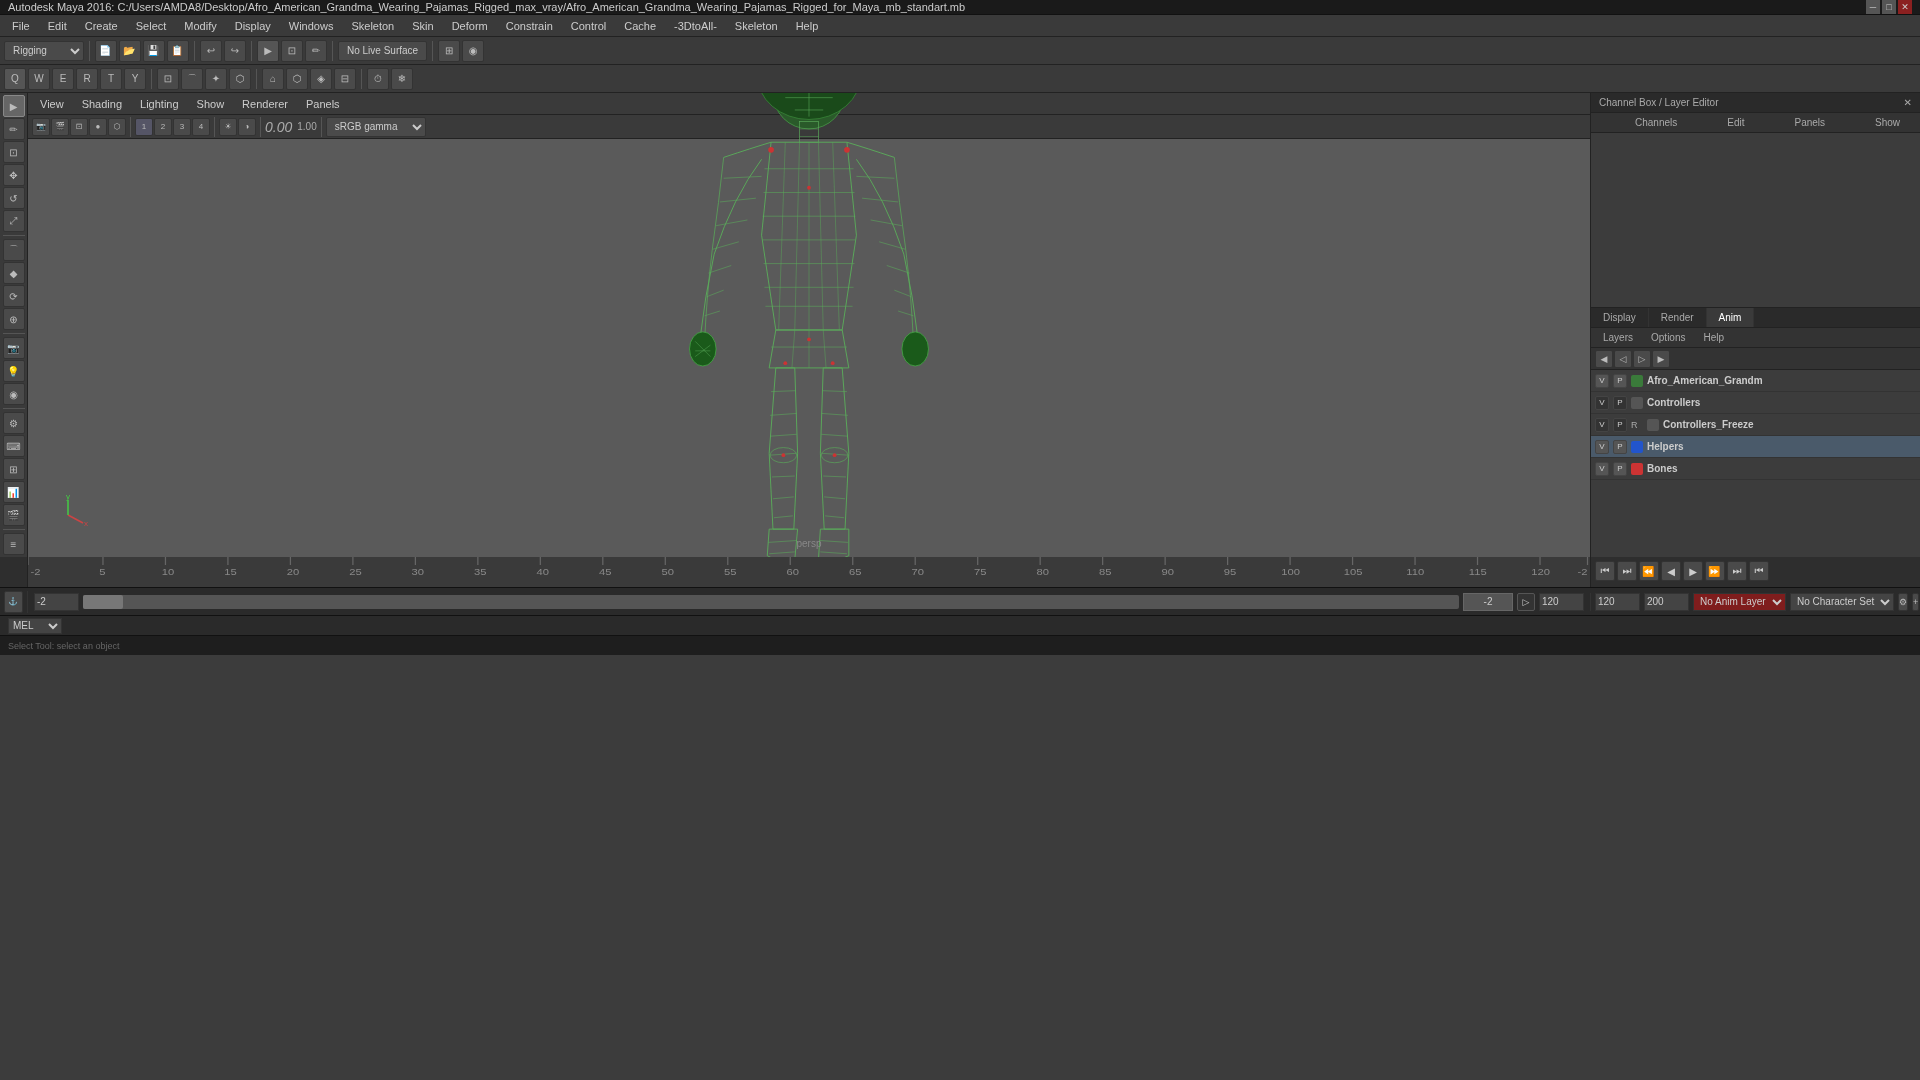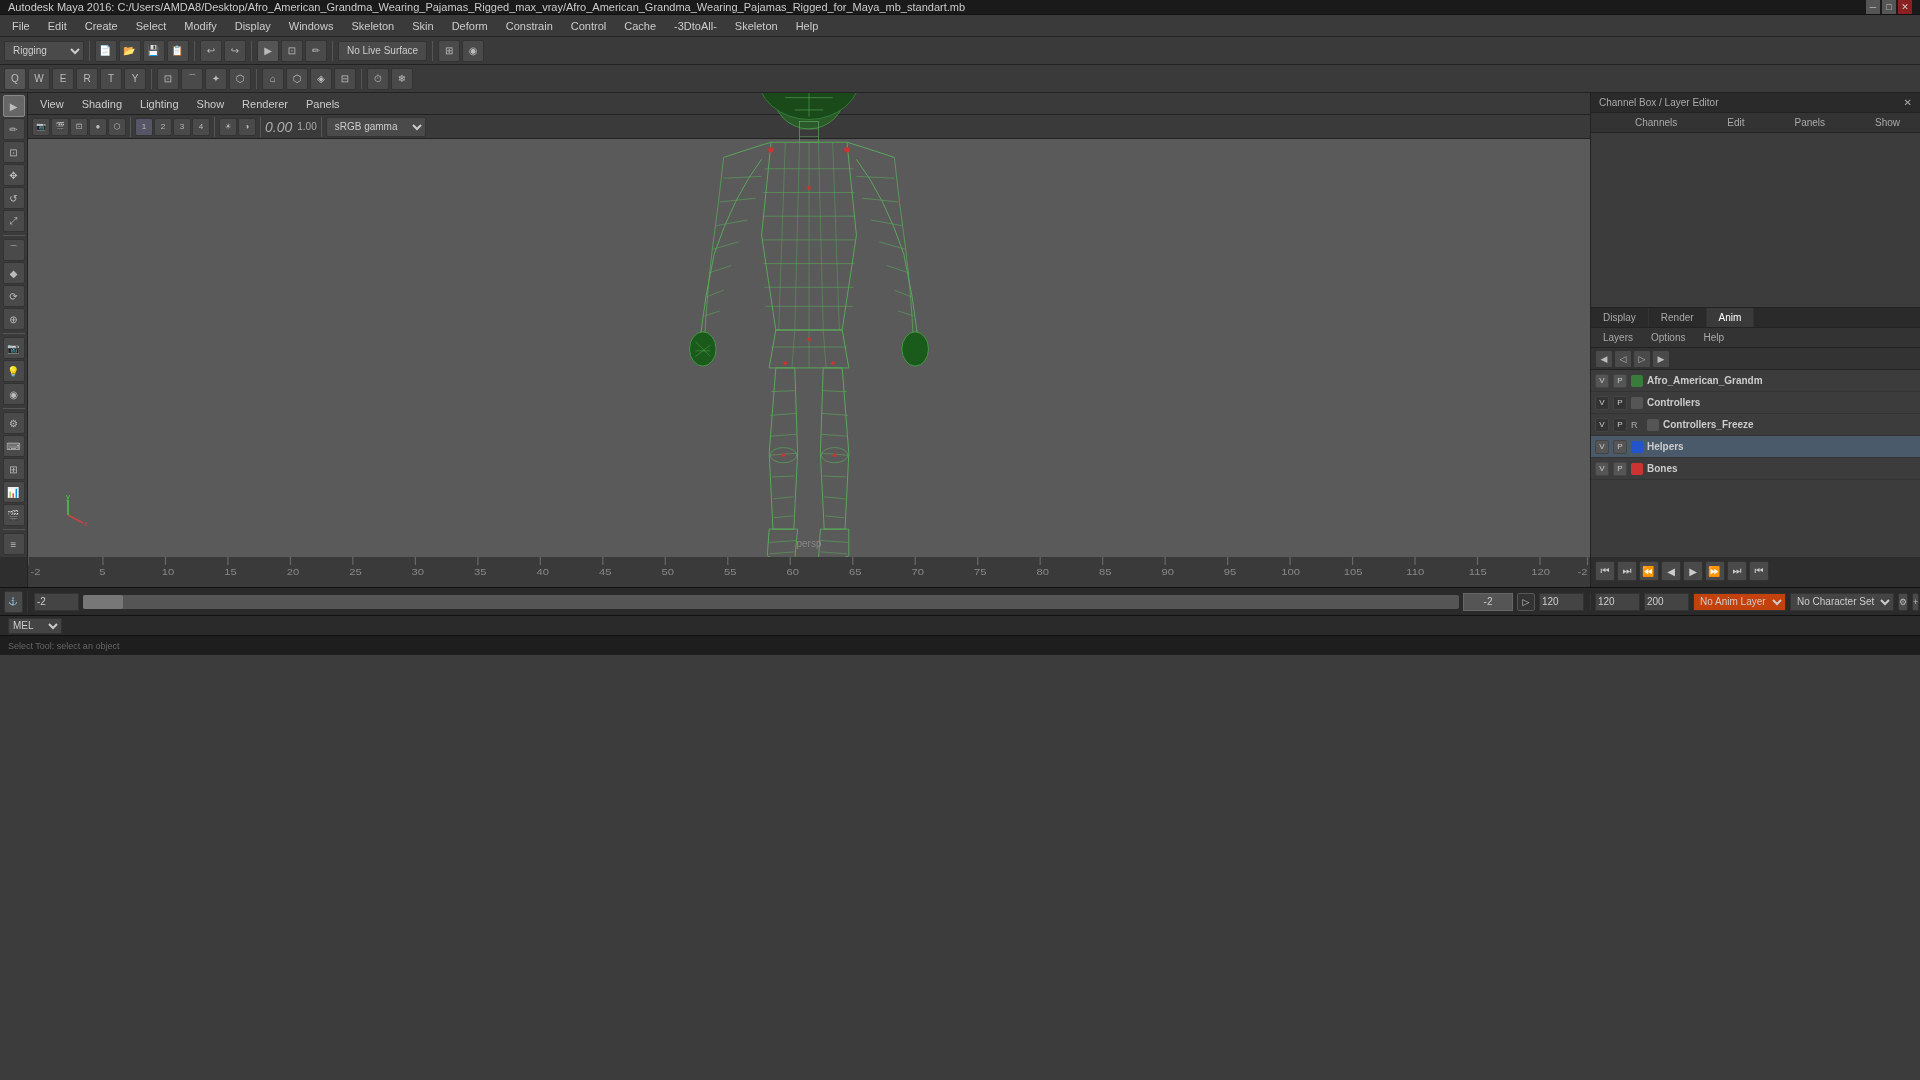--- a/index.html
+++ b/index.html
@@ -383,21 +383,21 @@
       width: 50px; height: 18px;
       background: #555;
       border: 1px solid #666;
       color: #ccc;
       font-size: 10px;
       padding: 0 2px;
       display: flex; align-items: center; justify-content: center;
     }
     .anim-layer-select {
       height: 18px;
-      background: #c2410c;
+      background: #7f1d1d;
       border: 1px solid #333;
       color: #ccc;
       font-size: 10px;
       padding: 0 2px;
       width: 110px;
     }
     .char-set-select {
       height: 18px;
       background: #444;
       border: 1px solid #333;

